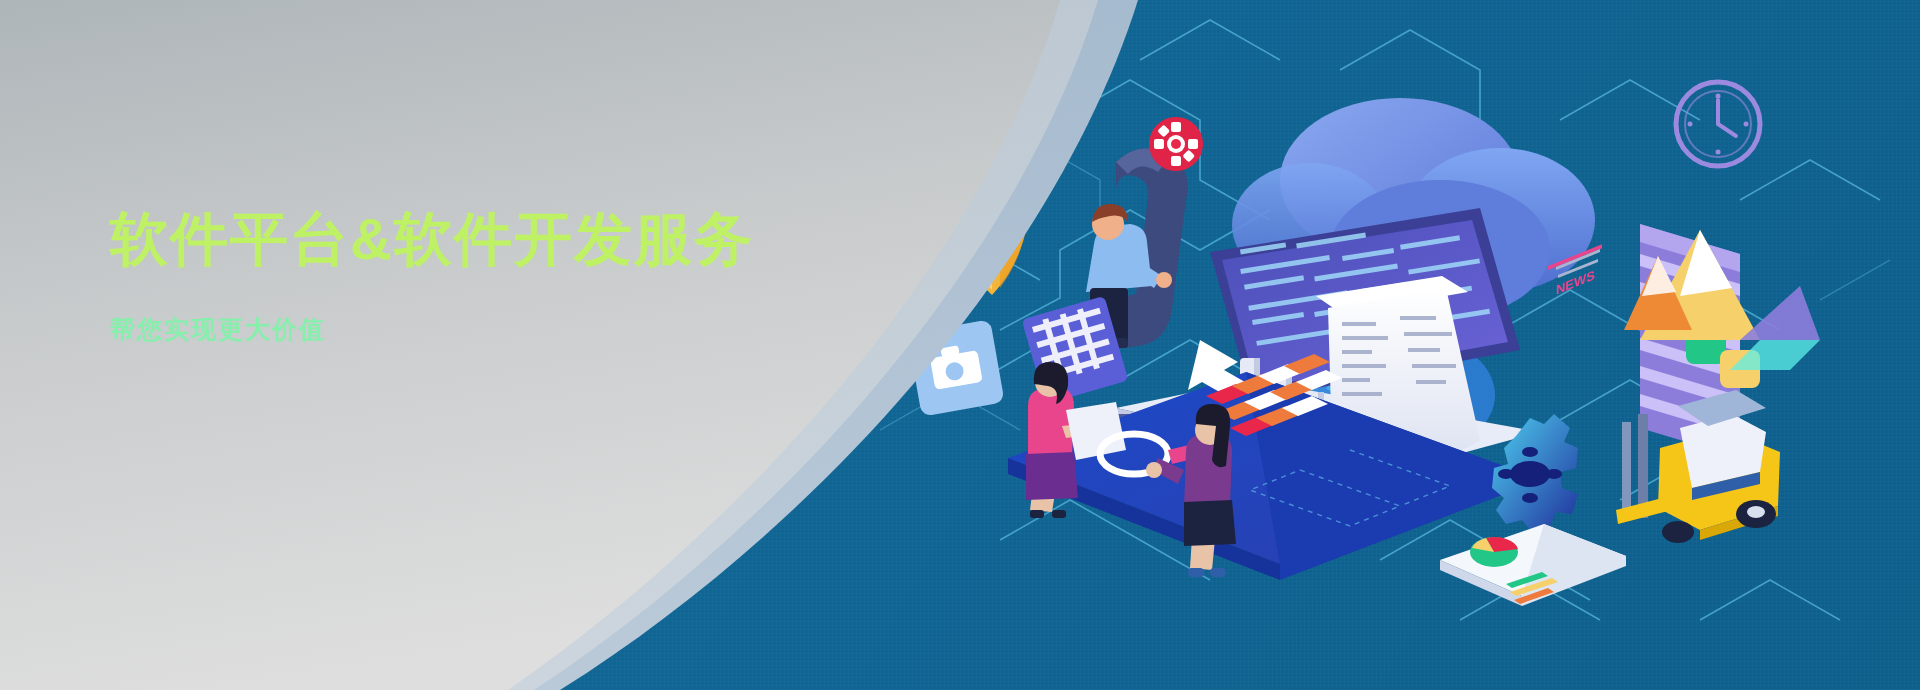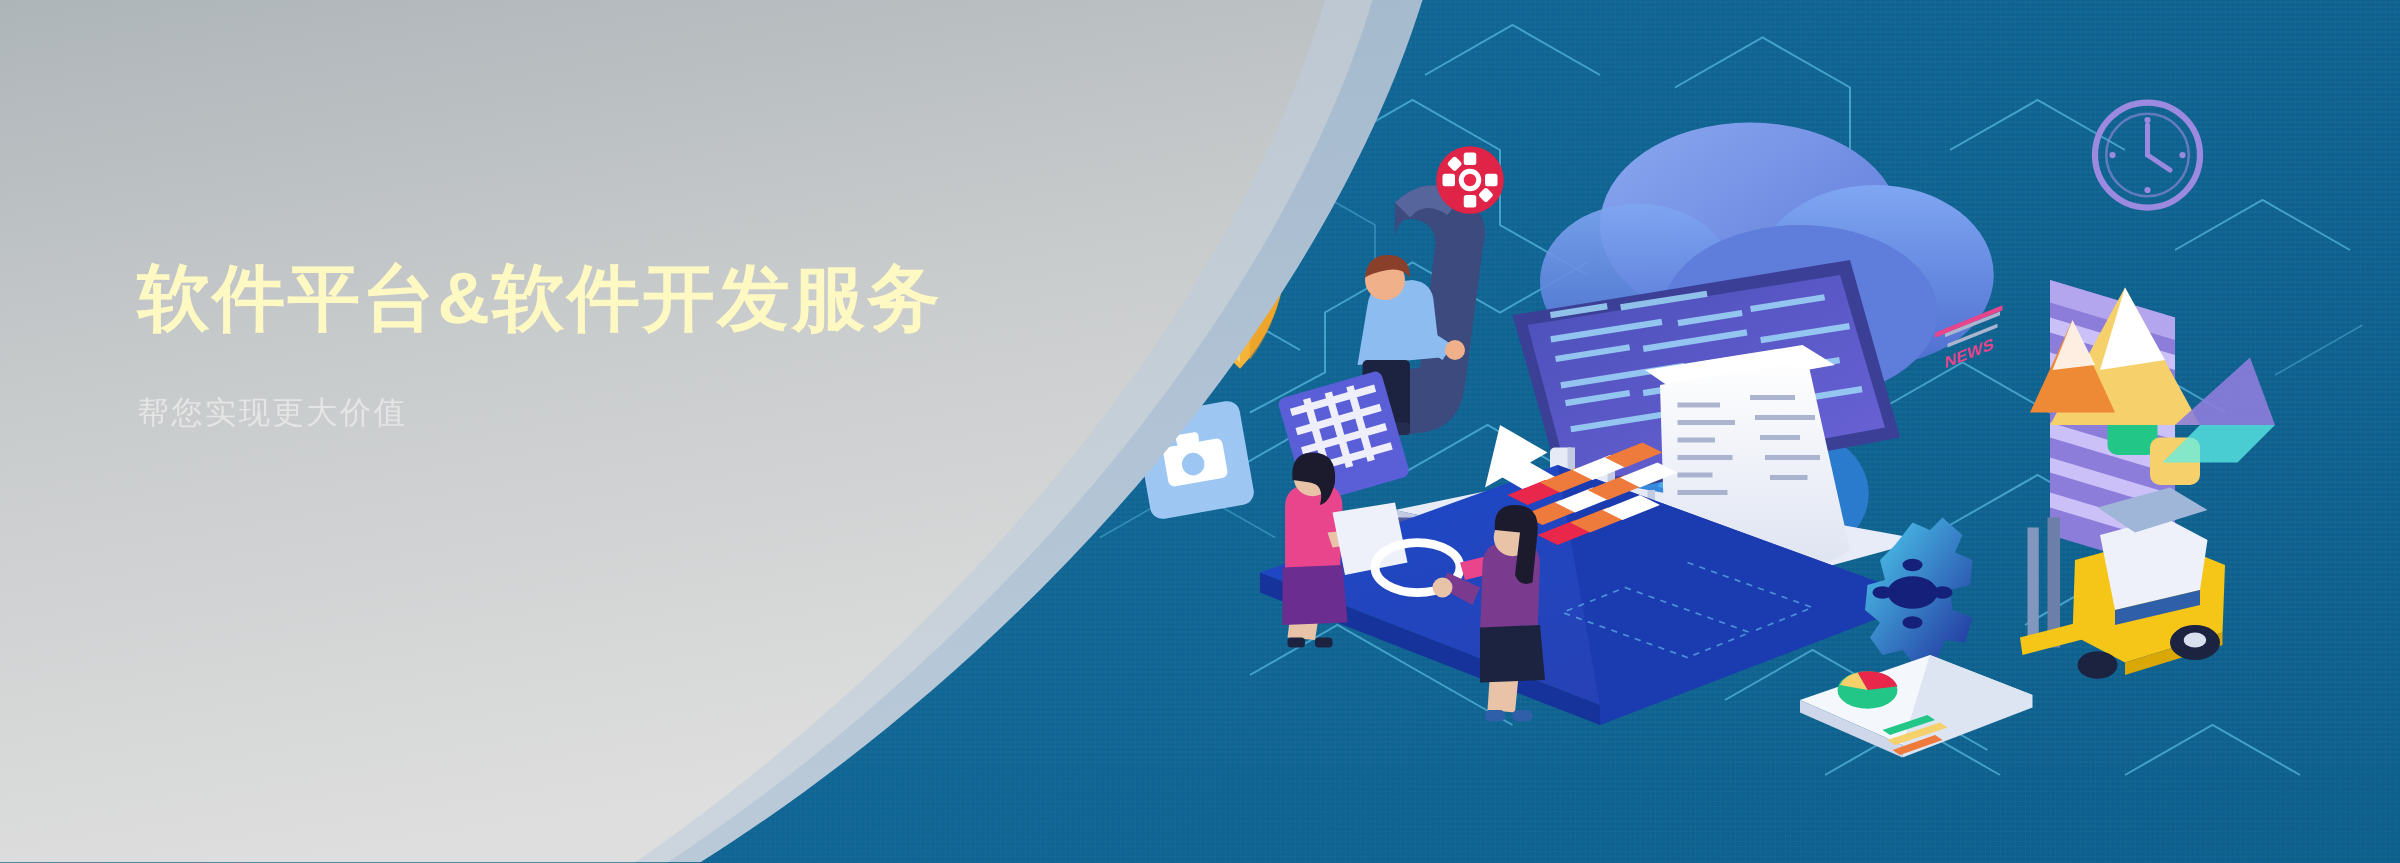--- a/index.html
+++ b/index.html
@@ -33,29 +33,29 @@
   
   .copy {
     position:absolute; left:110px; top:206px;
     width:760px;
   }
   .title {
     font-size:58px;
     font-weight:700;
     letter-spacing:2px;
     line-height:1.15;
-    color:#fef9c3;
+    color:#bef264;
     white-space:nowrap;
   }
   .subtitle {
     margin-top:40px;
     font-size:25px;
-    font-weight:400;
+    font-weight:700;
     letter-spacing:2px;
-    color:#e5e5e5;
+    color:#86efac;
   }
 
   
   .illo {
     position:absolute;
     left:880px; top:40px;
     width:1000px; height:620px;
   }
   .illo svg { width:100%; height:100%; display:block; overflow:visible; }
 </style>

